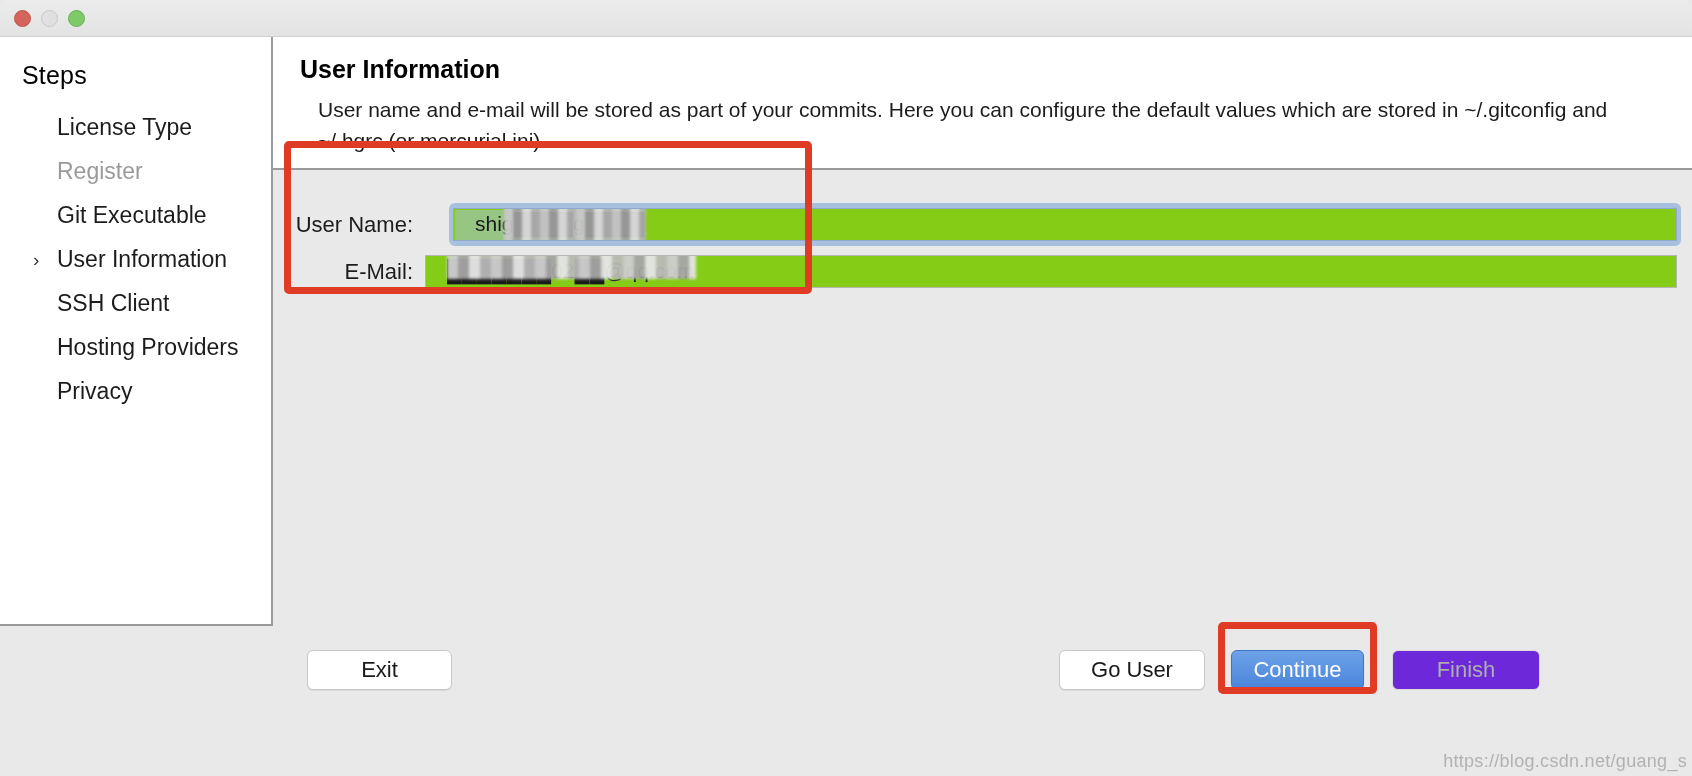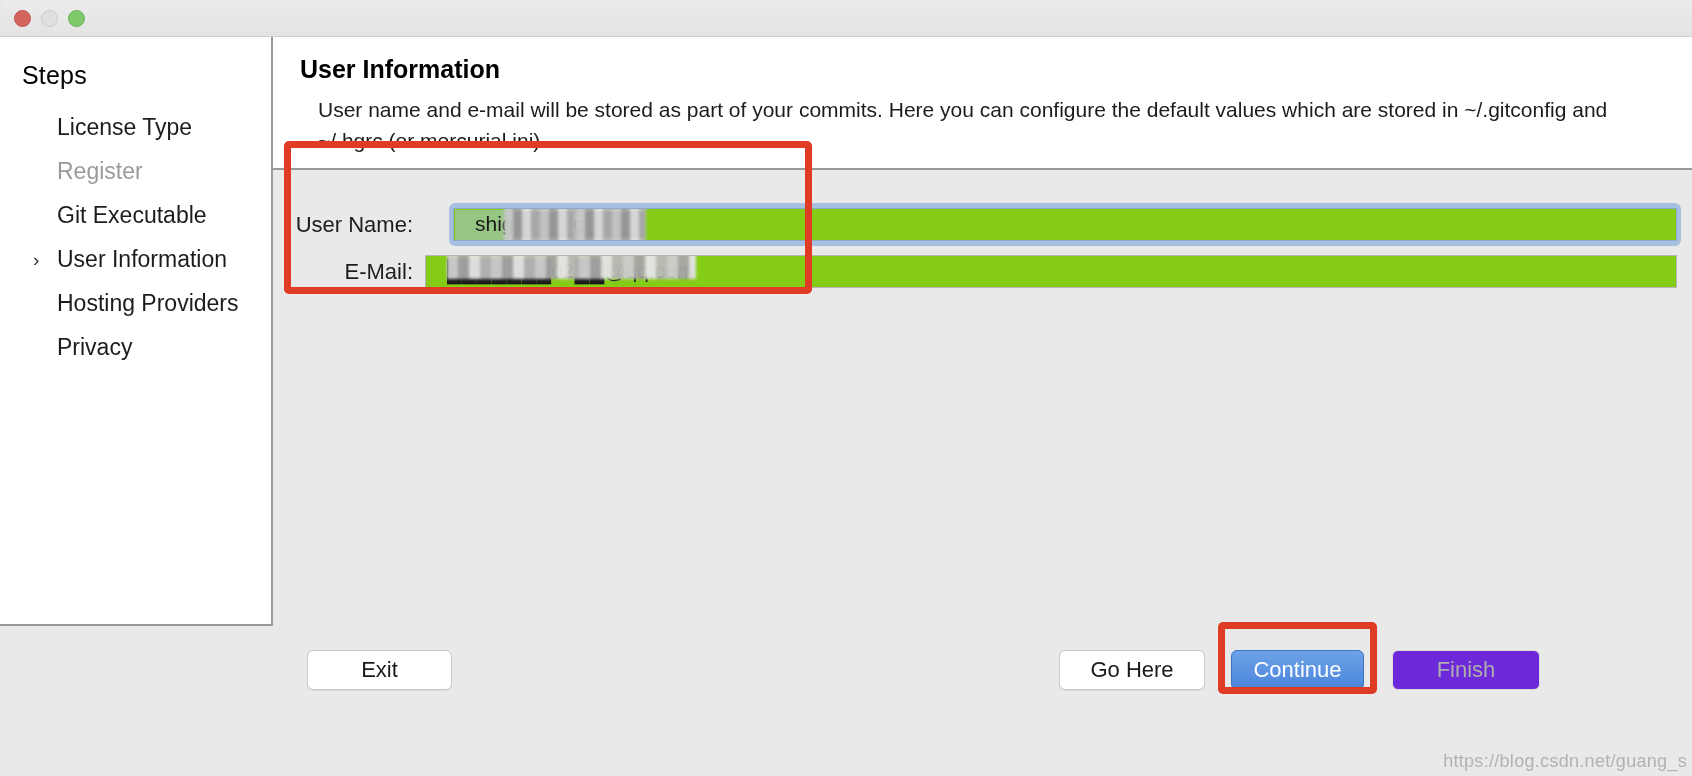--- a/index.html
+++ b/index.html
@@ -331,20 +331,23 @@
 
       <div class="step-item">
         <span class="step-label">Git Executable</span>
       </div>
 
       <div class="step-item">
         <span class="step-chevron">›</span>
         <span class="step-label">User Information</span>
       </div>
 
+      <div class="step-item">
+        <span class="step-label">SSH Client</span>
+      </div>
 
       <div class="step-item">
         <span class="step-label">Hosting Providers</span>
       </div>
 
       <div class="step-item">
         <span class="step-label">Privacy</span>
       </div>
 
     </div>
@@ -377,21 +380,21 @@
             <span class="redacted email">███████02██@qq.com</span>
           </div>
         </div>
       </div>
 
     </div>
   </div>
 
   <div id="button-bar">
     <div class="btn plain" id="btn-exit">Exit</div>
-    <div class="btn plain" id="btn-goback">Go Here</div>
+    <div class="btn plain" id="btn-goback">Go User</div>
     <div class="btn primary" id="btn-continue">Continue</div>
     <div class="btn disabled" id="btn-finish">Finish</div>
   </div>
 
   <div class="annot-box" id="annot-fields"></div>
   <div class="annot-box" id="annot-continue"></div>
 
   <div id="watermark">https://blog.csdn.net/guang_s</div>
 
 </div>

